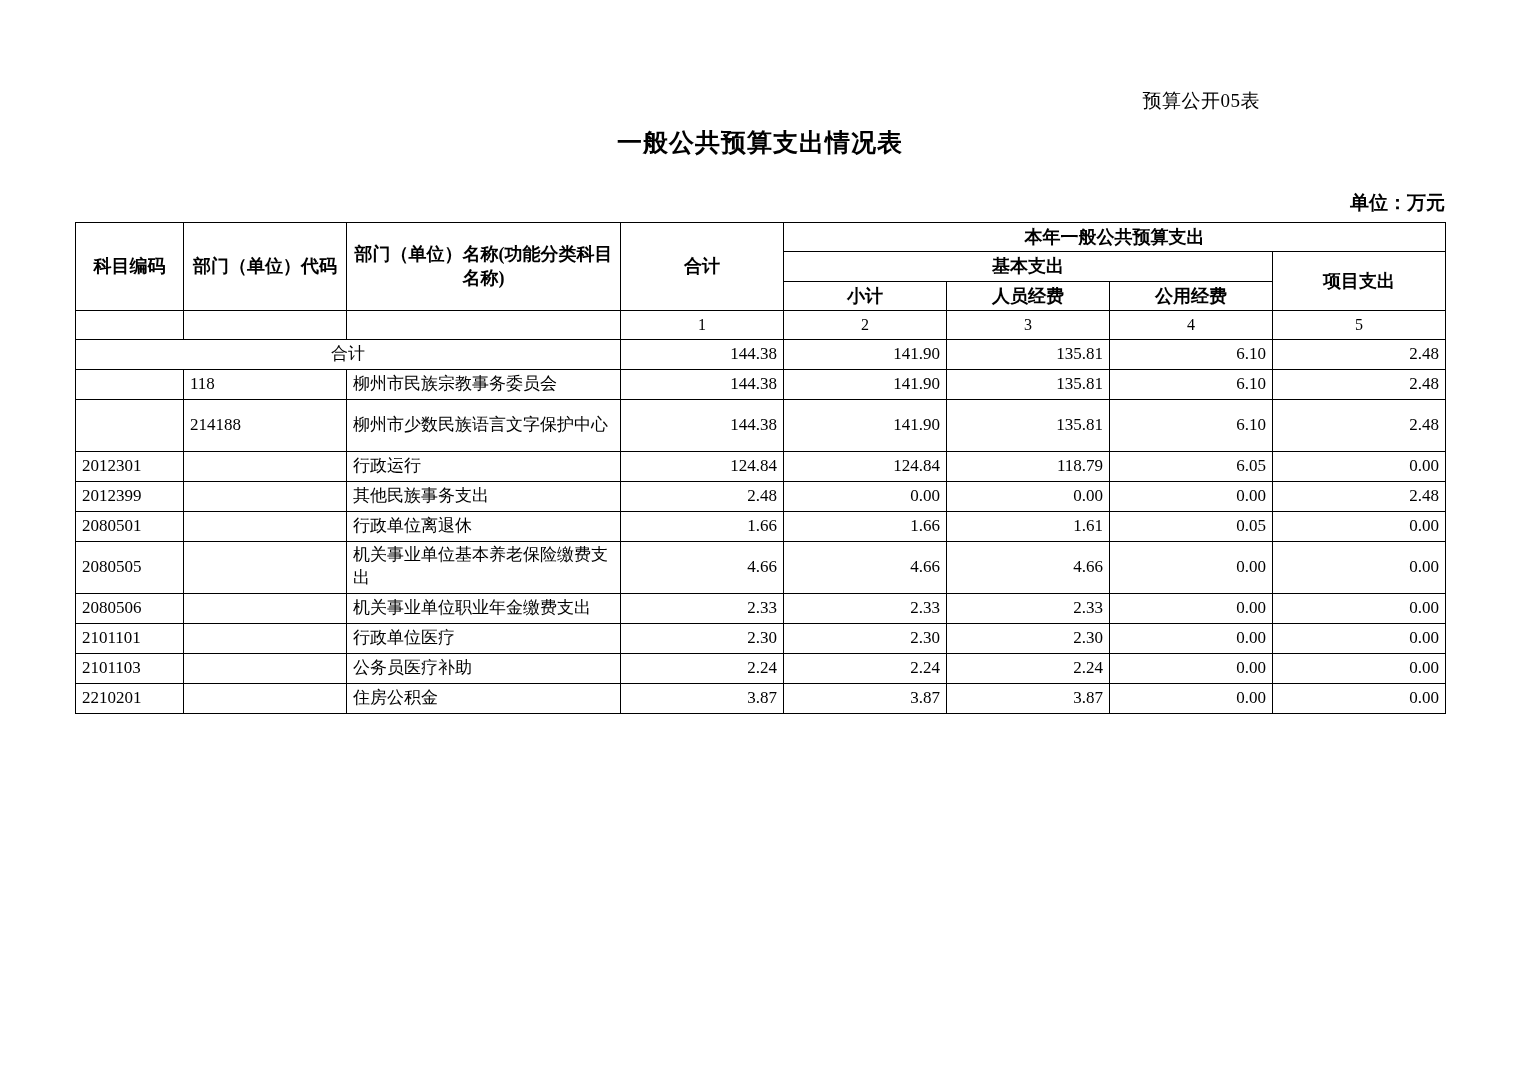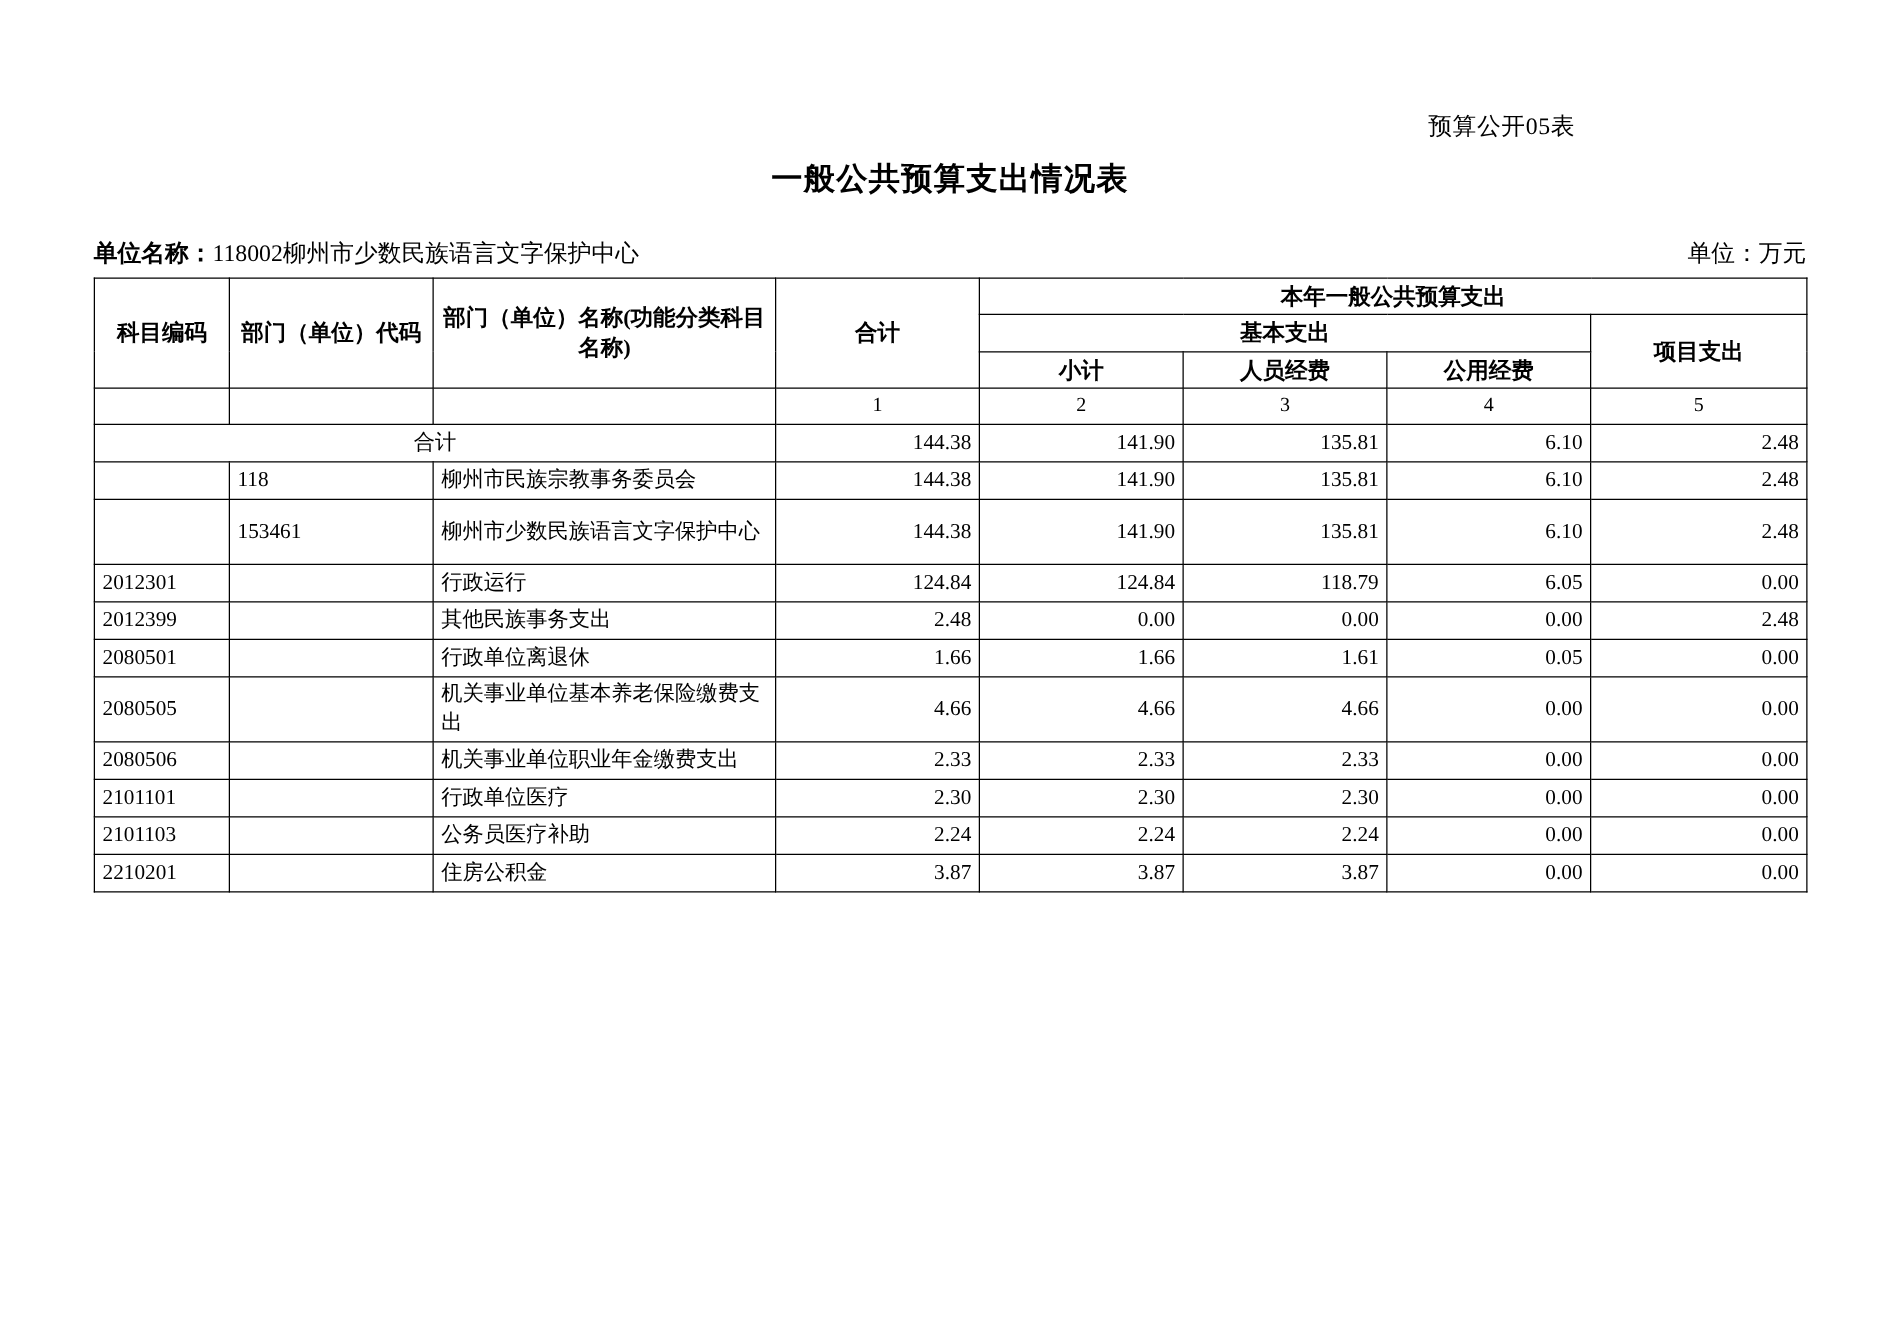--- a/index.html
+++ b/index.html
@@ -51,21 +51,21 @@
     left: 0;
     top: 0;
     white-space: nowrap;
   }
   .meta-left .label { font-weight: bold; }
   .meta-right {
     position: absolute;
     right: 0;
     top: 0;
     white-space: nowrap;
-    font-weight: normal;
+    font-weight: bold;
     margin-left: 19px;
   }
   table.budget {
     position: absolute;
     top: 222px;
     left: 75px;
     width: 1370px;
     border-collapse: collapse;
     table-layout: fixed;
     font-size: 17px;
@@ -120,21 +120,20 @@
 </head>
 <body>
 
 <div class="page">
 
   <div class="header-right">预算公开05表</div>
 
   <div class="doc-title">一般公共预算支出情况表</div>
 
   <div class="meta-row">
-    <div class="meta-left"><span class="label">单位名称：</span><span>118002柳州市少数民族语言文字保护中心</span></div>
     <div class="meta-right">单位：万元</div>
   </div>
 
   <table class="budget">
     <colgroup>
       <col class="c0">
         <col class="c1">
         <col class="c2">
         <col class="c3">
         <col class="c4">
@@ -184,21 +183,21 @@
           <td class="l">118</td>
           <td class="l">柳州市民族宗教事务委员会</td>
           <td class="num">144.38</td>
           <td class="num">141.90</td>
           <td class="num">135.81</td>
           <td class="num">6.10</td>
           <td class="num">2.48</td>
         </tr>
         <tr class="row-h-2">
           <td class="c"></td>
-          <td class="l">153461</td>
+          <td class="l">214188</td>
           <td class="l">柳州市少数民族语言文字保护中心</td>
           <td class="num">144.38</td>
           <td class="num">141.90</td>
           <td class="num">135.81</td>
           <td class="num">6.10</td>
           <td class="num">2.48</td>
         </tr>
         <tr class="row-h-1">
           <td class="c">2012301</td>
           <td class="l"></td>

